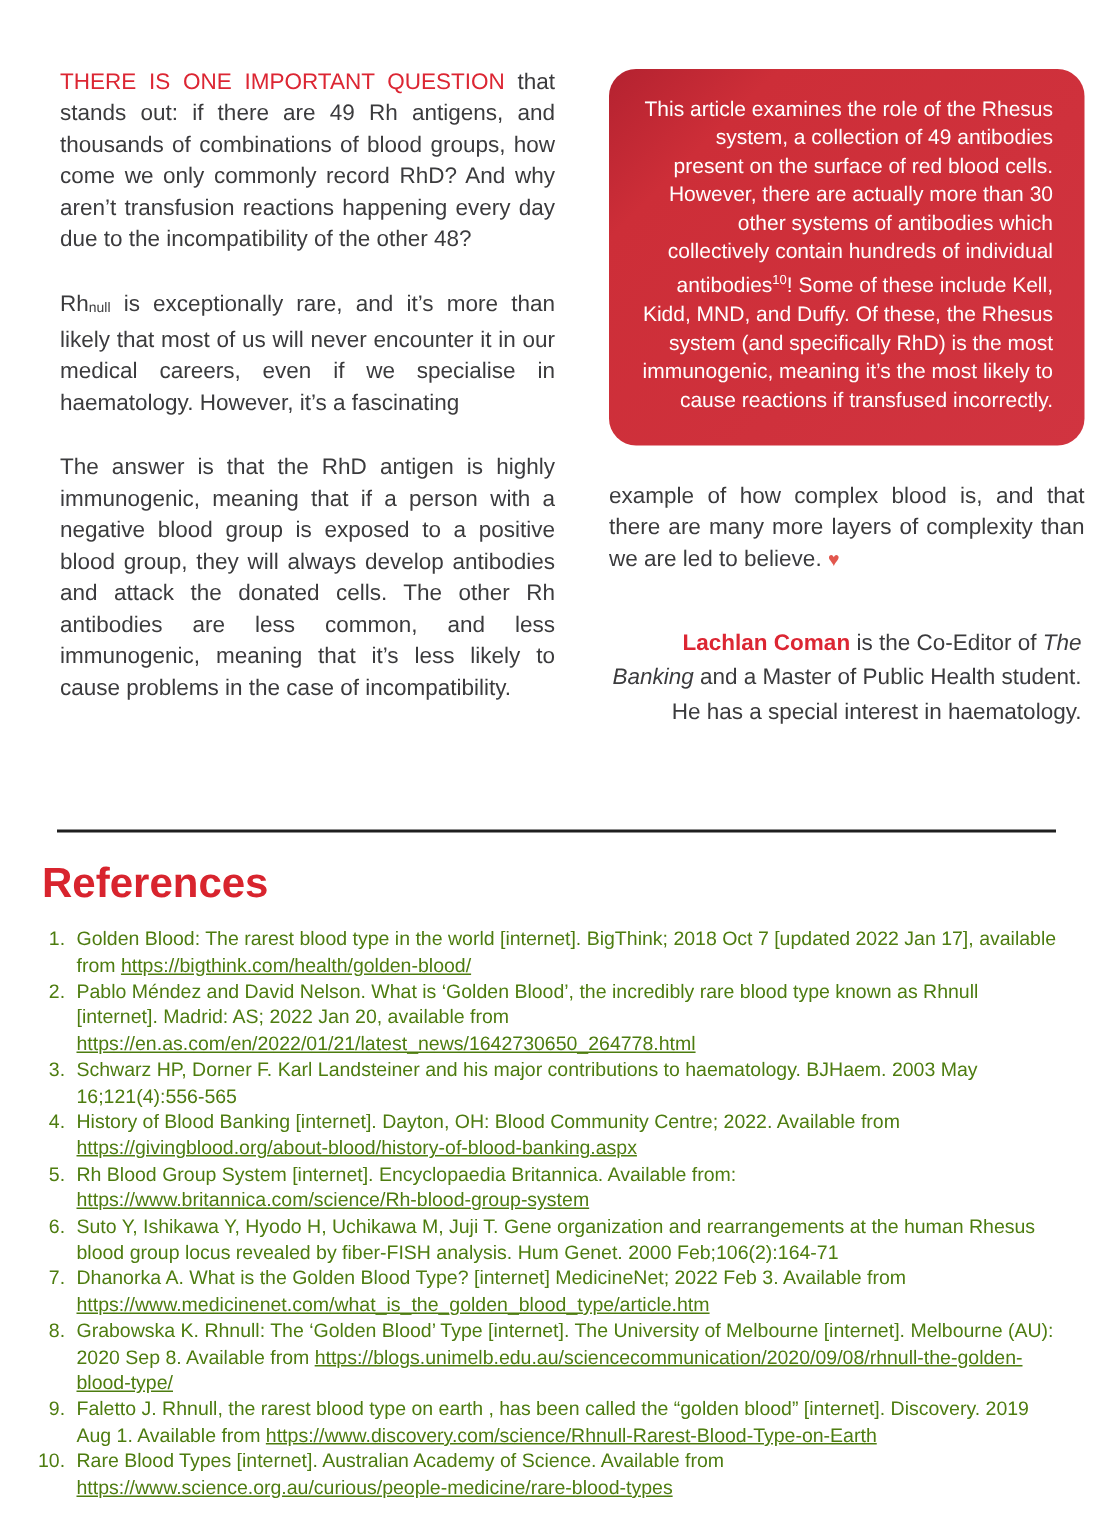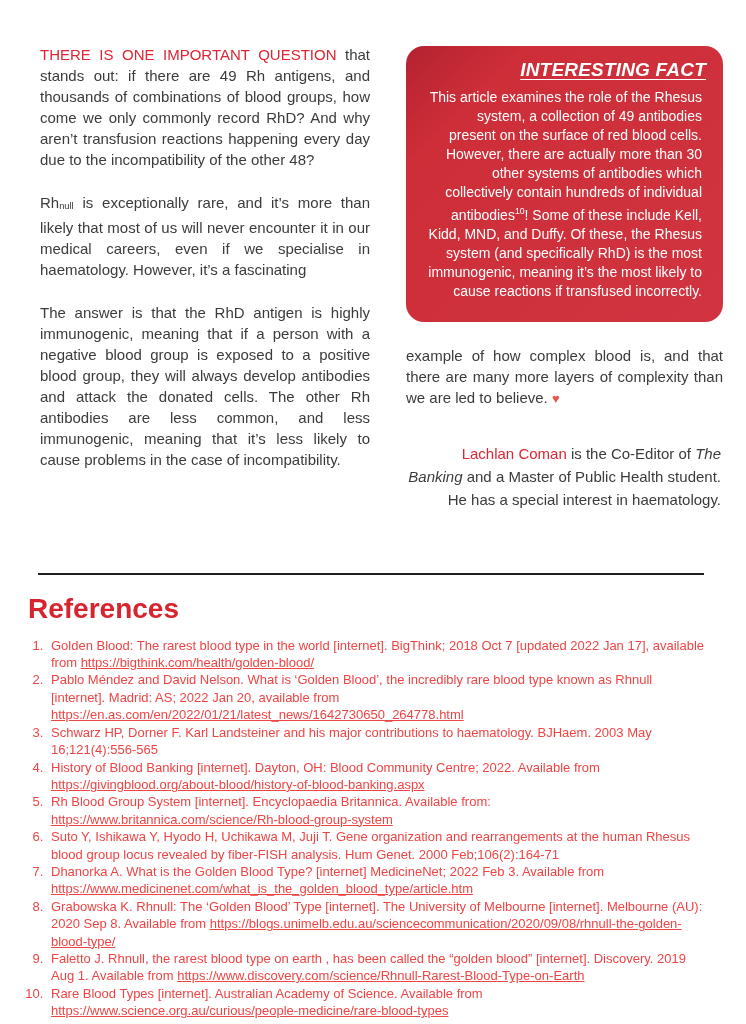--- a/index.html
+++ b/index.html
@@ -14,30 +14,30 @@
   .red-lead{color:#dc2633;}
   .fact-box{
     background:linear-gradient(135deg,#b42230 0%,#cd2e38 20%,#d13440 100%);
     border-radius:18px;color:#ffffff;padding:13px 17px 17px 17px;
     text-align:right;margin:2px 0 23px 0;min-height:196px;box-sizing:border-box;
   }
   .fact-title{font-size:19px;font-weight:bold;font-style:italic;margin:0 0 7px 0;letter-spacing:.2px;}
   .fact-title .underlined{text-decoration:underline;text-underline-offset:3px;}
   .fact-body{font-size:14px;line-height:19px;margin:4px;font-weight:500;}
   .bio{font-size:15px;line-height:23px;text-align:right;margin:34px 2px 0 0;}
-  .seg-redbold{color:#dc2633;font-weight:normal;}
+  .seg-redbold{color:#dc2633;font-weight:bold;}
   .seg-italic{font-style:italic;}
   .seg-sub{font-size:.62em;vertical-align:-0.12em;}
   .seg-sup{font-size:.62em;vertical-align:super;}
   .heart-icon{color:#e2574e;font-size:13px;line-height:1;}
   .divider{border:none;border-top:2.5px solid #1f1f1f;margin:62px 42px 0 38px;}
   .refs-heading{color:#d8242e;font-size:28px;font-weight:bold;margin:18px 0 12px 28px;}
   .refs-list{
     margin:0 40px 12px 28px;padding-left:19px;font-size:13px;line-height:17.4px;
-    color:#ef4444;overflow-wrap:anywhere;
+    color:#4d7c0f;overflow-wrap:anywhere;
   }
   .refs-list li{padding-left:4px;margin:0;}
   .ref-link{color:inherit;text-decoration:underline;cursor:pointer;}
 </style>
 </head>
 <body>
 
 <div>
 
   <div class="columns">
@@ -46,21 +46,20 @@
       <p class="body-p"><span class="red-lead">THERE IS ONE IMPORTANT QUESTION</span><span> that stands out: if there are 49 Rh antigens, and thousands of combinations of blood groups, how come we only commonly record RhD? And why aren’t transfusion reactions happening every day due to the incompatibility of the other 48?</span></p>
 
       <p class="body-p"><span>Rh</span><span class="seg-sub">null</span><span> is exceptionally rare, and it’s more than likely that most of us will never encounter it in our medical careers, even if we specialise in haematology. However, it’s a fascinating</span></p>
 
       <p class="body-p">The answer is that the RhD antigen is highly immunogenic, meaning that if a person with a negative blood group is exposed to a positive blood group, they will always develop antibodies and attack the donated cells. The other Rh antibodies are less common, and less immunogenic, meaning that it’s less likely to cause problems in the case of incompatibility.</p>
     </div>
 
     <div class="col-right">
 
       <div class="fact-box">
-        <h2 class="fact-title"><span class="underlined">INTERESTING FACT</span></h2>
         <p class="fact-body"><span>This article examines the role of the Rhesus system, a collection of 49 antibodies present on the surface of red blood cells. However, there are actually more than 30 other systems of antibodies which collectively contain hundreds of individual antibodies</span><span class="seg-sup">10</span><span>! Some of these include Kell, Kidd, MND, and Duffy. Of these, the Rhesus system (and specifically RhD) is the most immunogenic, meaning it’s the most likely to cause reactions if transfused incorrectly.</span></p>
       </div>
 
       <p class="body-p"><span>example of how complex blood is, and that there are many more layers of complexity than we are led to believe.</span>
         <span class="heart-icon">♥</span></p>
 
       <p class="bio"><span class="seg-redbold">Lachlan Coman</span><span> is the Co-Editor of </span><span class="seg-italic">The Banking</span><span> and a Master of Public Health student. He has a special interest in haematology.</span></p>
     </div>
   </div>
 

